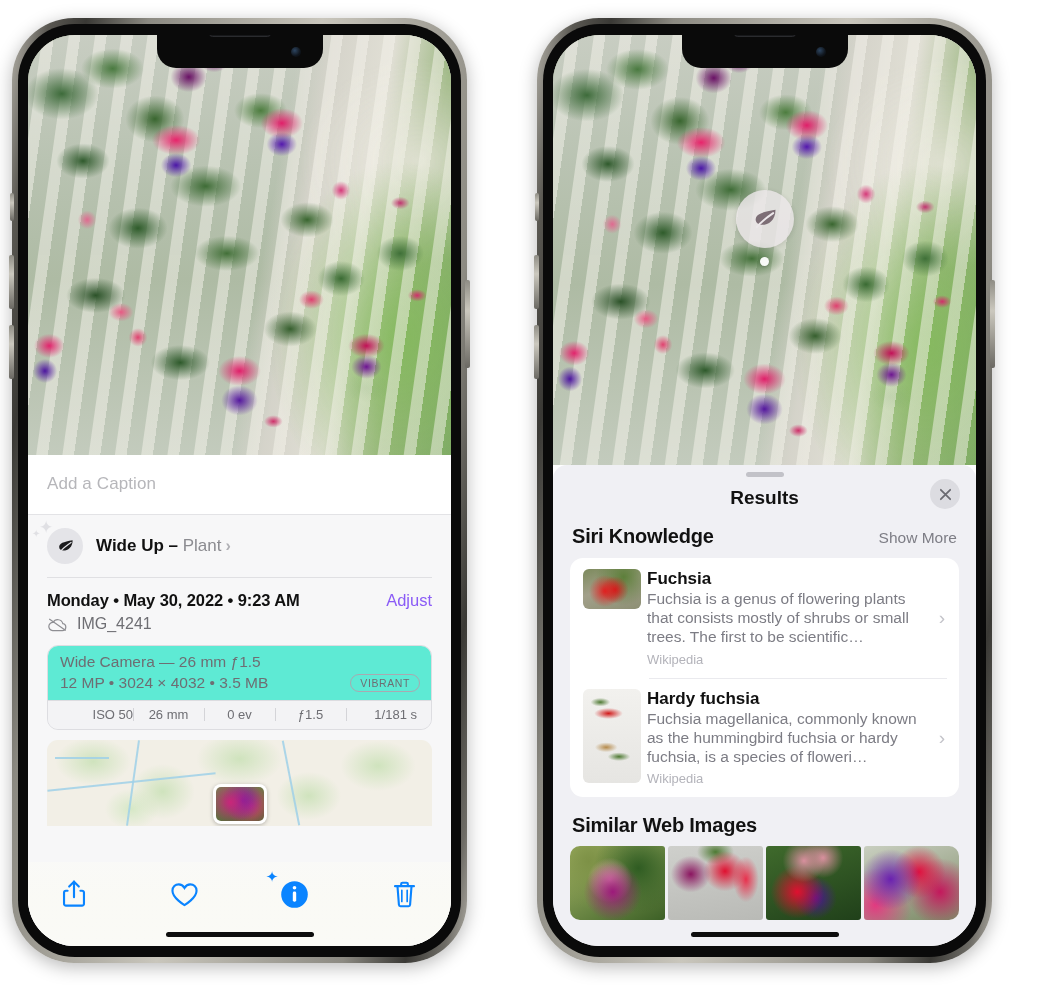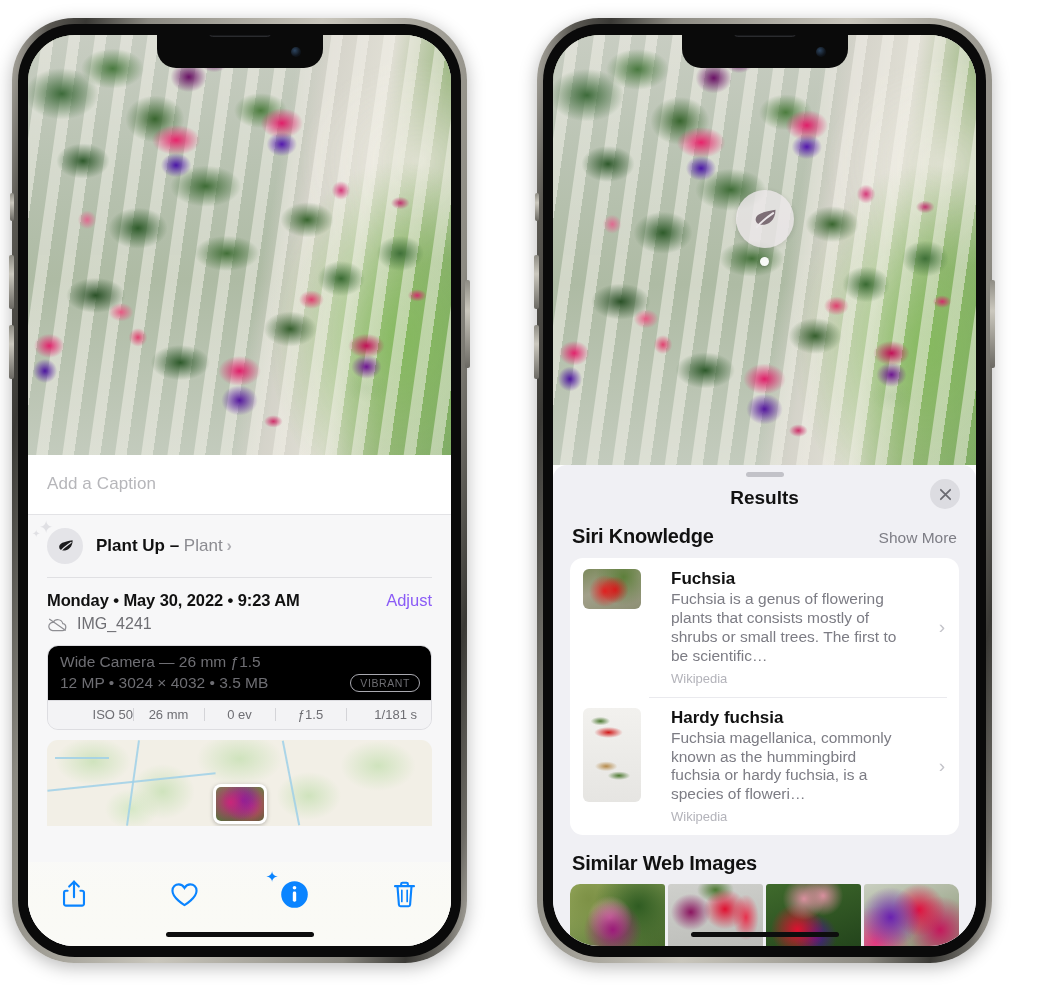--- a/index.html
+++ b/index.html
@@ -192,21 +192,21 @@
     background: #e6e6ea; padding: 8px 11px 9px 12px;
     border-bottom: 1px solid #dcdce0;
   }
   .exif-head .dev { font-size: 15.5px; font-weight: 700; color: #111; }
   .exif-head .right { display:flex; align-items:center; gap: 8px; }
   .badge-jpeg {
     background: #a9a9b0; color: #fff; font-size: 10.5px; font-weight: 700;
     padding: 2px 5px; border-radius: 4px; letter-spacing: .3px;
   }
   .aperture-icon { width: 19px; height: 19px; }
-  .exif-mid { padding: 7px 12px 8px 12px; background: #000000; position: relative; }
+  .exif-mid { padding: 7px 12px 8px 12px; background: #5eead4; position: relative; }
   .exif-mid .l1 { font-size: 15.5px; color: #6e6e73; margin-bottom: 3px; }
   .exif-mid .l2 { font-size: 15.5px; color: #6e6e73; }
   .badge-vibrant {
     position: absolute; right: 11px; bottom: 8px;
     border: 1px solid #a9a9b0; color: #6e6e73;
     font-size: 10.5px; letter-spacing: .6px;
     padding: 2px 9px; border-radius: 9px;
   }
   .exif-foot {
     display: flex; align-items: center;
@@ -308,21 +308,21 @@
   }
   .sec-head {
     display:flex; align-items: baseline; justify-content: space-between;
     padding: 0 19px 10px 19px;
   }
   .sec-title { font-size: 20px; font-weight: 700; color: #111; letter-spacing: -.2px; }
   .show-more { font-size: 15.5px; color: #7d7d85; }
   .know-card {
     margin: 0 17px; background: #fff; border-radius: 13px; overflow: hidden;
   }
-  .know-row { display: flex; padding: 11px 12px 11px 13px; gap: 30px; align-items: flex-start; position: relative; }
+  .know-row { display: flex; padding: 11px 12px 11px 13px; gap: 6px; align-items: flex-start; position: relative; }
   .know-row + .know-row:before {
     content:""; position:absolute; left: 79px; right: 12px; top: 0; height: 1px; background: #eaeaee;
   }
   .know-thumb { width: 58px; border-radius: 6px; flex: 0 0 auto; overflow: hidden; }
   .know-thumb.t1 {
     height: 40px;
     background:
       radial-gradient(circle at 38% 55%, #e02020, rgba(224,32,32,0) 38%),
       radial-gradient(circle at 55% 52%, #d01818, rgba(208,24,24,0) 36%),
       radial-gradient(circle at 70% 20%, #5d7f3a, rgba(93,127,58,0) 55%),
@@ -413,21 +413,21 @@
           <div class="lookup-row">
             <div class="leaf-badge">
               <span class="spark s1">✦</span>
               <span class="spark s2">✦</span>
               <svg width="19" height="19" viewBox="0 0 24 24" aria-hidden="true">
                 <path d="M21 4c0 9-6 13-11.5 13C6 17 4 15 4 12.5 4 8 9 6 21 4z" fill="#1c1c1e"></path>
                 <path d="M5 19c4-5 8-8 14-12" stroke="#e4e4e8" stroke-width="1.6" fill="none" stroke-linecap="round"></path>
               </svg>
             </div>
             <div class="lookup-text">
-              <span>Plant Up – </span><span class="muted">Plant</span><span class="chev-sm">›</span>
+              <span>Wide Up – </span><span class="muted">Plant</span><span class="chev-sm">›</span>
             </div>
           </div>
 
           <div class="date-row">
             <div class="date-text">Monday • May 30, 2022 • 9:23 AM</div>
             <div class="adjust-link">Adjust</div>
           </div>
 
           <div class="filename-row">
             <svg width="21" height="15" viewBox="0 0 24 17" aria-hidden="true">

